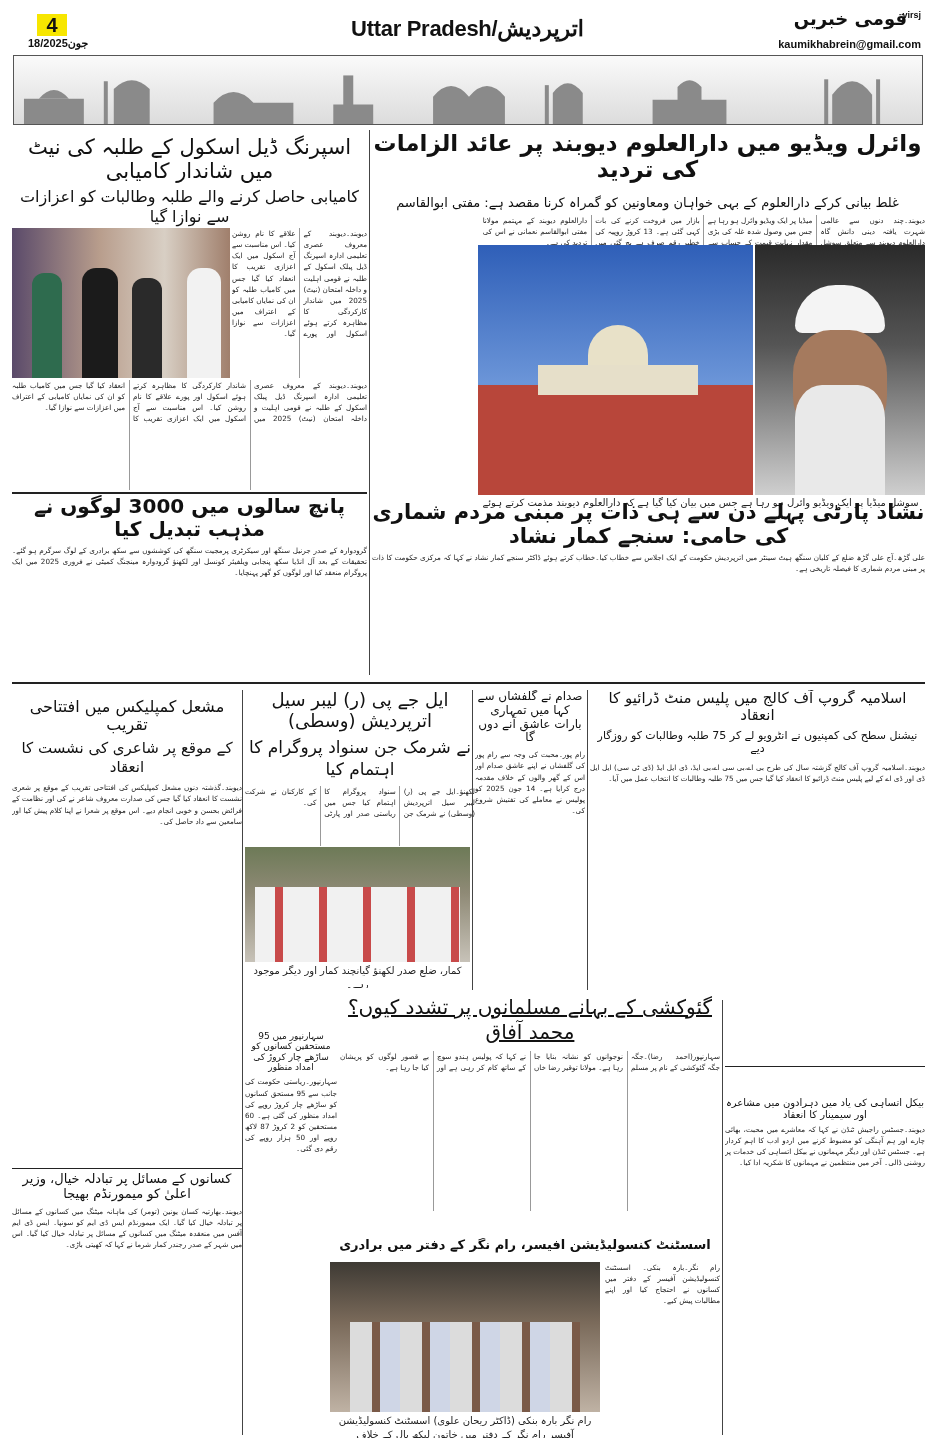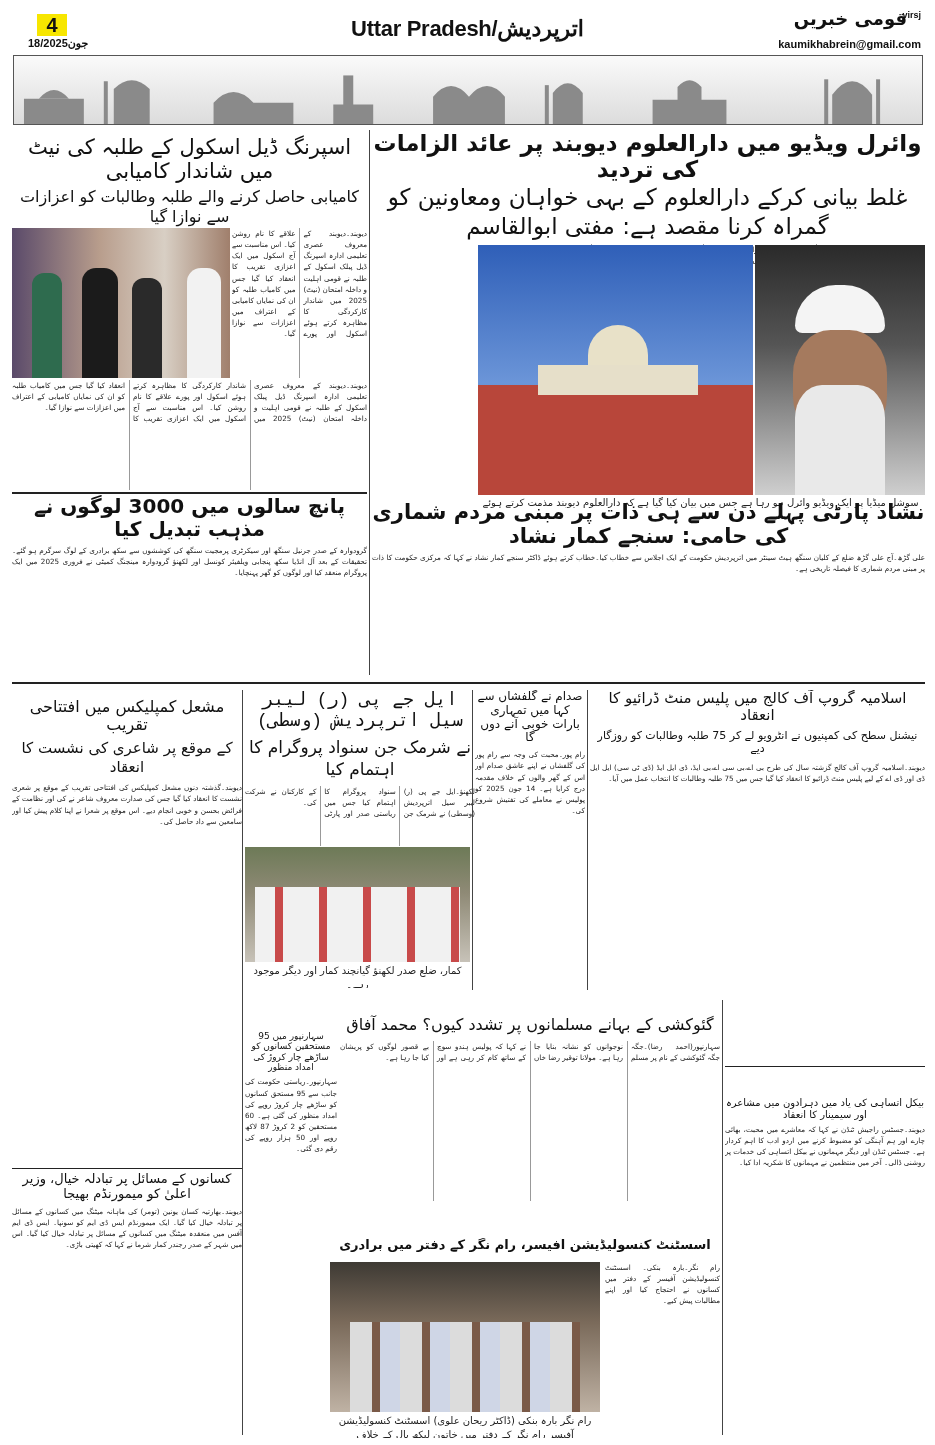--- a/index.html
+++ b/index.html
@@ -61,21 +61,21 @@
       <path d="M100 70 V34 q18-18 36 0 V70z"></path>
         <rect x="90" y="26" width="4" height="44"></rect>
       <path d="M10 70 V44 h60 V70z"></path>
         <path d="M25 44 q15-18 30 0z"></path>
     </g>
   </svg>
 </div>
 
 <section class="block" style="left:370px; top:130px; width:555px; height:360px;">
   <h1 class="hl" style="font-size:23px;">وائرل ویڈیو میں دارالعلوم دیوبند پر عائد الزامات کی تردید</h1>
-  <h2 class="sub" style="font-size:23px; font-weight:normal; margin-top:0;">غلط بیانی کرکے دارالعلوم کے بہی خواہان ومعاونین کو گمراہ کرنا مقصد ہے: مفتی ابوالقاسم</h2>
+  <h2 class="sub" style="font-size:13px; font-weight:normal; margin-top:12px;">غلط بیانی کرکے دارالعلوم کے بہی خواہان ومعاونین کو گمراہ کرنا مقصد ہے: مفتی ابوالقاسم</h2>
   <div class="body" style="column-count:5; height:42px; margin-top:4px;">دیوبند۔چند دنوں سے عالمی شہرت یافتہ دینی دانش گاہ دارالعلوم دیوبند سے متعلق سوشل میڈیا پر ایک ویڈیو وائرل ہو رہا ہے جس میں وصول شدہ غلہ کی بڑی مقدار نہایت قیمت کے حساب سے بازار میں فروخت کرنے کی بات کہی گئی ہے۔ 13 کروڑ روپیہ کی خطیر رقم صرف ہے بچ گئی میں دارالعلوم دیوبند کے مہتمم مولانا مفتی ابوالقاسم نعمانی نے اس کی تردید کی ہے۔</div>
 </section>
 <div class="photo" style="left:755px; top:245px; width:170px; height:250px; background:linear-gradient(#2a2a2a,#555 40%,#cfcfcf);">
   <div style="position:absolute; left:40px; top:40px; width:90px; height:48px; border-radius:45px 45px 8px 8px; background:#f4f4f4;"></div>
   <div style="position:absolute; left:38px; top:85px; width:94px; height:110px; border-radius:40%; background:#a57a5e;"></div>
   <div style="position:absolute; left:40px; top:140px; width:90px; height:110px; border-radius:30% 30% 0 0; background:#e9e9e9;"></div>
 </div>
 <div class="photo" style="left:478px; top:245px; width:275px; height:250px; background:linear-gradient(#2f5fb8 0%, #6b95d8 55%, #4c7b3c 100%);">
   <div style="position:absolute; left:0; top:140px; width:275px; height:110px; background:#b8463a;"></div>
   <div style="position:absolute; left:110px; top:80px; width:60px; height:60px; border-radius:30px 30px 0 0; background:#e8e1c8;"></div>
@@ -110,42 +110,42 @@
 
 <div class="rule-h" style="left:12px; top:682px; width:913px;"></div>
 
 <section class="block" style="left:12px; top:698px; width:230px; height:470px;">
   <h1 class="hl" style="font-size:16px; font-weight:normal;">مشعل کمپلیکس میں افتتاحی تقریب</h1>
   <h2 class="sub" style="font-size:15px; font-weight:normal; margin-top:4px;">کے موقع پر شاعری کی نشست کا انعقاد</h2>
   <div class="body" style="column-count:1; height:410px; margin-top:6px;">دیوبند۔گذشتہ دنوں مشعل کمپلیکس کی افتتاحی تقریب کے موقع پر شعری نشست کا انعقاد کیا گیا جس کی صدارت معروف شاعر نے کی اور نظامت کے فرائض بحسن و خوبی انجام دیے۔ اس موقع پر شعرا نے اپنا کلام پیش کیا اور سامعین سے داد حاصل کی۔</div>
 </section>
 
 <section class="block" style="left:245px; top:690px; width:230px; height:160px;">
-  <h1 class="hl" style="font-size:18px; font-weight:normal;font-family:Liberation Mono, monospace;">ایل جے پی (ر) لیبر سیل اترپردیش (وسطی)</h1>
+  <h1 class="hl" style="font-size:18px; font-weight:normal;">ایل جے پی (ر) لیبر سیل اترپردیش (وسطی)</h1>
   <h2 class="sub" style="font-size:17px; font-weight:normal; margin-top:6px;">نے شرمک جن سنواد پروگرام کا اہتمام کیا</h2>
   <div class="body" style="column-count:3; height:60px; margin-top:6px;">لکھنؤ۔ایل جے پی (ر) لیبر سیل اترپردیش (وسطی) نے شرمک جن سنواد پروگرام کا اہتمام کیا جس میں ریاستی صدر اور پارٹی کے کارکنان نے شرکت کی۔</div>
 </section>
 <div class="photo" style="left:245px; top:847px; width:225px; height:115px; background:linear-gradient(#6d7a57,#8f8a76 40%,#c7c2b8);">
   <div style="position:absolute; left:10px; top:40px; width:205px; height:75px; background:repeating-linear-gradient(90deg,#f1f1f1 0 20px,#c84a4a 20px 28px,#f1f1f1 28px 44px);"></div>
 </div>
 <div class="block caption" style="left:245px; top:964px; width:225px; height:24px;">کمار، ضلع صدر لکھنؤ گیانچند کمار اور دیگر موجود رہے۔</div>
 
 <section class="block" style="left:475px; top:690px; width:110px; height:300px;">
-  <h1 class="hl" style="font-size:12px; font-weight:normal;">صدام نے گلفشاں سے کہا میں تمہاری بارات خوبی آنے دوں گا</h1>
+  <h1 class="hl" style="font-size:12px; font-weight:normal;">صدام نے گلفشاں سے کہا میں تمہاری بارات عاشق آنے دوں گا</h1>
   <div class="body" style="column-count:1; height:260px; margin-top:4px;">رام پور۔محبت کی وجہ سے رام پور کی گلفشاں نے اپنے عاشق صدام اور اس کے گھر والوں کے خلاف مقدمہ درج کرایا ہے۔ 14 جون 2025 کو پولیس نے معاملے کی تفتیش شروع کی۔</div>
 </section>
 
 <section class="block" style="left:590px; top:690px; width:335px; height:370px;">
   <h1 class="hl" style="font-size:15px; font-weight:normal;">اسلامیہ گروپ آف کالج میں پلیس منٹ ڈرائیو کا انعقاد</h1>
   <h2 class="sub" style="font-size:11px; font-weight:normal; margin-top:4px;">نیشنل سطح کی کمپنیوں نے انٹرویو لے کر 75 طلبہ وطالبات کو روزگار دیے</h2>
   <div class="body" style="column-count:1; height:320px; margin-top:6px;">دیوبند۔اسلامیہ گروپ آف کالج گزشتہ سال کی طرح بی اے،بی سی اے،بی ایڈ، ڈی ایل ایڈ (ڈی ٹی سی) ایل ایل ڈی اور ڈی اے کے لیے پلیس منٹ ڈرائیو کا انعقاد کیا گیا جس میں 75 طلبہ وطالبات کا انتخاب عمل میں آیا۔</div>
 </section>
 
 <section class="block" style="left:340px; top:995px; width:380px; height:240px;">
-  <h2 class="sub" style="font-size:16px; font-weight:normal; margin-top:20px;">گئوکشی کے بہانے مسلمانوں پر تشدد کیوں؟ محمد آفاق</h2>
+  <h2 class="sub" style="font-size:20px; font-weight:normal; margin-top:0;text-decoration:underline;">گئوکشی کے بہانے مسلمانوں پر تشدد کیوں؟ محمد آفاق</h2>
   <div class="body" style="column-count:4; height:160px; margin-top:6px;">سہارنپور(احمد رضا)۔جگہ جگہ گئوکشی کے نام پر مسلم نوجوانوں کو نشانہ بنایا جا رہا ہے۔ مولانا توقیر رضا خاں نے کہا کہ پولیس ہندو سوچ کے ساتھ کام کر رہی ہے اور بے قصور لوگوں کو پریشان کیا جا رہا ہے۔</div>
 </section>
 
 <section class="block" style="left:245px; top:1031px; width:92px; height:240px;">
   <h1 class="hl" style="font-size:9px; font-weight:normal;">سہارنپور میں 95 مستحقین کسانوں کو ساڑھے چار کروڑ کی امداد منظور</h1>
   <div class="body" style="column-count:1; height:200px; margin-top:4px;">سہارنپور۔ریاستی حکومت کی جانب سے 95 مستحق کسانوں کو ساڑھے چار کروڑ روپے کی امداد منظور کی گئی ہے۔ 60 مستحقین کو 2 کروڑ 87 لاکھ روپے اور 50 ہزار روپے کی رقم دی گئی۔</div>
 </section>
 
 <div class="rule-h" style="left:12px; top:1168px; width:230px; height:1px;"></div>
 <section class="block" style="left:12px; top:1172px; width:230px; height:260px;">

